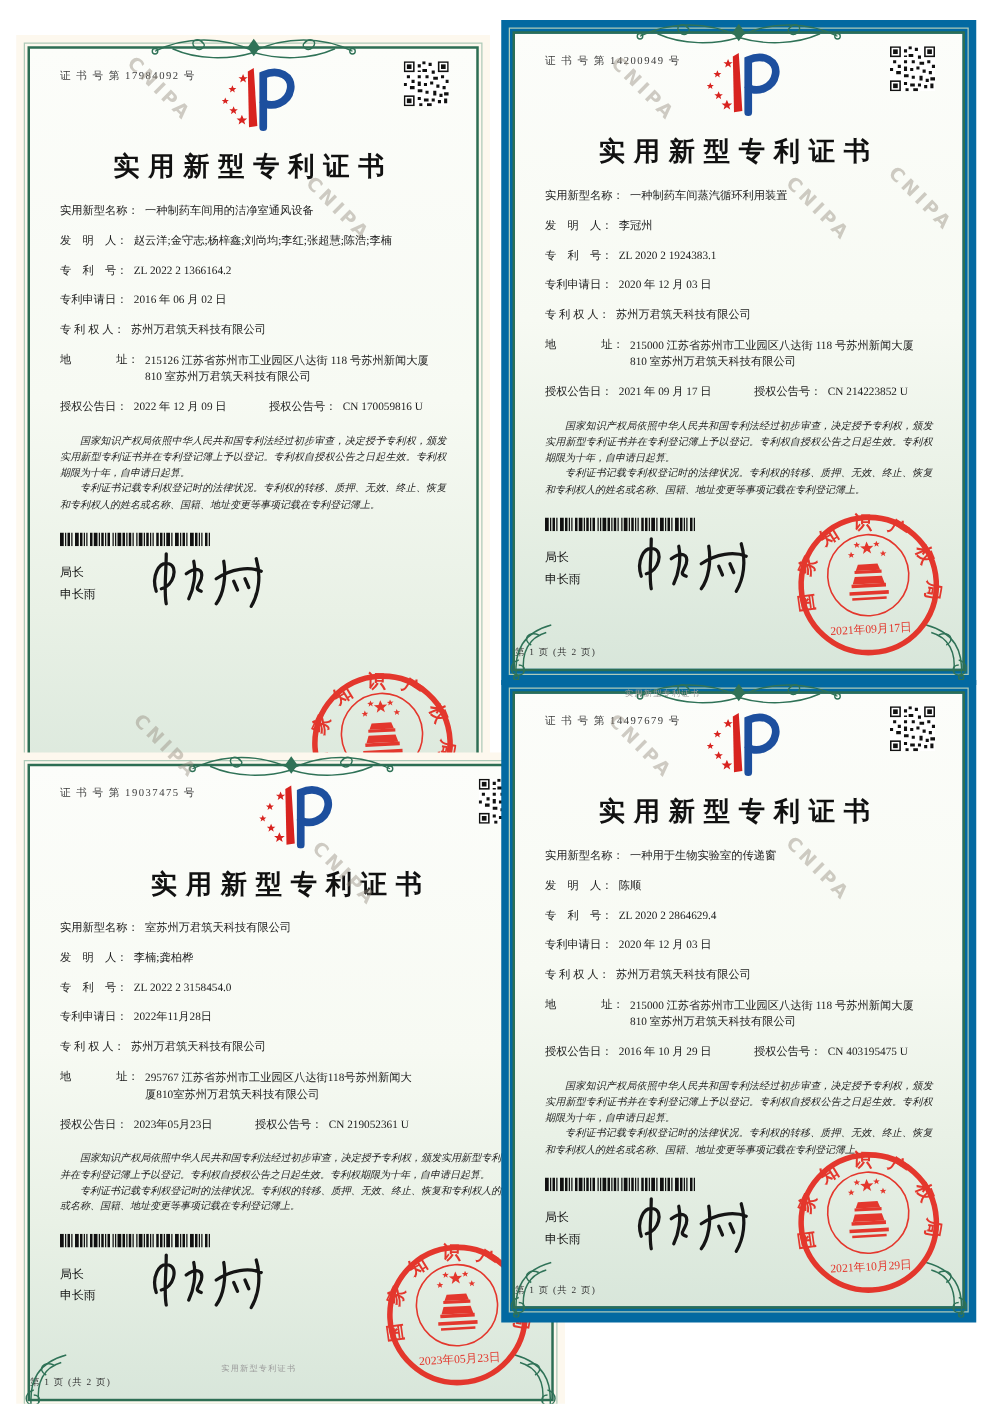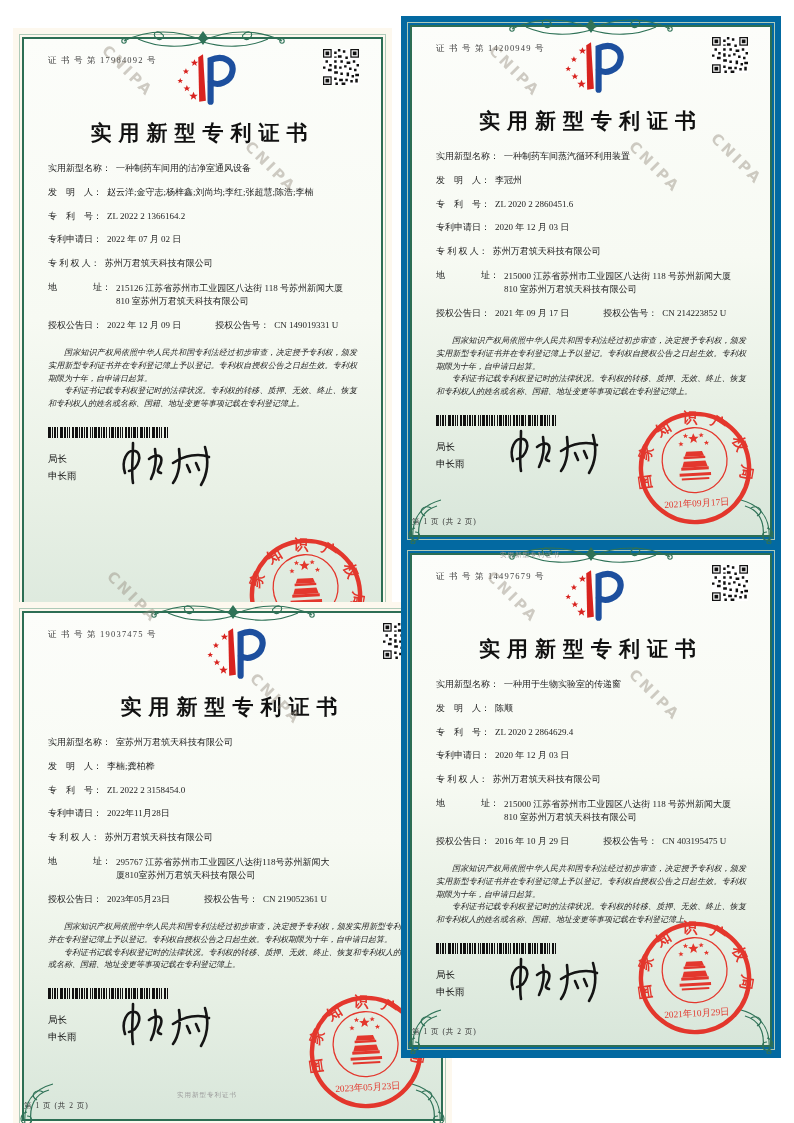--- a/index.html
+++ b/index.html
@@ -162,39 +162,39 @@
       <div class="row">
         <span class="lab">发　明　人：</span>
         <span class="val">赵云洋;金守志;杨梓鑫;刘尚均;李红;张超慧;陈浩;李楠</span>
       </div>
       <div class="row">
         <span class="lab">专　利　号：</span>
         <span class="val">ZL 2022 2 1366164.2</span>
       </div>
       <div class="row">
         <span class="lab">专利申请日：</span>
-        <span class="val">2022 年 07 月 02 日</span>
+        <span class="val">2016 年 06 月 02 日</span>
       </div>
       <div class="row">
         <span class="lab">专 利 权 人：</span>
         <span class="val">苏州万君筑天科技有限公司</span>
       </div>
       <div class="row">
         <span class="lab">地　　　　址：</span>
         <span class="val addr-val">
           <div>215126 江苏省苏州市工业园区八达街 118 号苏州新闻大厦</div>
           <div>810 室苏州万君筑天科技有限公司</div>
         </span>
       </div>
       <div class="row row-grant">
         <span class="lab">授权公告日：</span>
         <span class="val">2022 年 12 月 09 日</span>
         <span class="grant-no-group">
           <span class="lab">授权公告号：</span>
-          <span class="val">CN 149019331 U</span>
+          <span class="val">CN 170059816 U</span>
         </span>
       </div>
     </div>
 
     <div class="paras">
       <p>国家知识产权局依照中华人民共和国专利法经过初步审查，决定授予专利权，颁发实用新型专利证书并在专利登记簿上予以登记。专利权自授权公告之日起生效。专利权期限为十年，自申请日起算。</p>
       <p>专利证书记载专利权登记时的法律状况。专利权的转移、质押、无效、终止、恢复和专利权人的姓名或名称、国籍、地址变更等事项记载在专利登记簿上。</p>
     </div>
 
     <div class="barcode-wrap">
@@ -321,21 +321,21 @@
       <div class="row">
         <span class="lab">实用新型名称：</span>
         <span class="val">一种制药车间蒸汽循环利用装置</span>
       </div>
       <div class="row">
         <span class="lab">发　明　人：</span>
         <span class="val">李冠州</span>
       </div>
       <div class="row">
         <span class="lab">专　利　号：</span>
-        <span class="val">ZL 2020 2 2860451.6</span>
+        <span class="val">ZL 2020 2 1924383.1</span>
       </div>
       <div class="row">
         <span class="lab">专利申请日：</span>
         <span class="val">2020 年 12 月 03 日</span>
       </div>
       <div class="row">
         <span class="lab">专 利 权 人：</span>
         <span class="val">苏州万君筑天科技有限公司</span>
       </div>
       <div class="row">

